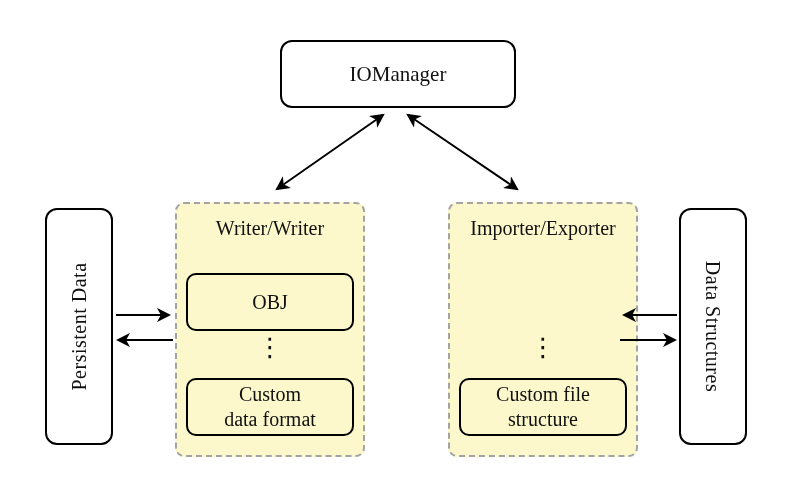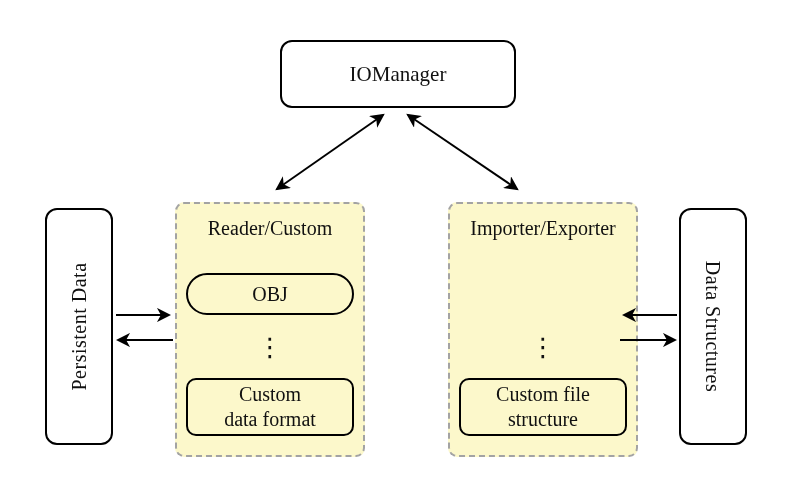--- a/index.html
+++ b/index.html
@@ -70,21 +70,21 @@
     background: transparent;
     display: flex;
     align-items: center;
     justify-content: center;
     text-align: center;
     font-size: 20px;
     line-height: 1.25;
     white-space: pre-line;
     box-sizing: border-box;
   }
-  .inner-top    { top: 69px;  height: 42px; border-radius: 21px; }
+  .inner-top    { top: 69px;  height: 58px; }
   .inner-bottom { top: 174px; height: 58px; }
   .dots {
     position: absolute;
     top: 122px; left: 0; right: 0;
     height: 46px;
     text-align: center;
     font-size: 26px;
     line-height: 42px;
     font-family: "DejaVu Sans", sans-serif;
     color: #111111;
@@ -112,21 +112,21 @@
 
   <div class="node side-node" id="persistent-data">
     <span class="rot-ccw">Persistent Data</span>
   </div>
 
   <div class="node side-node" id="data-structures">
     <span class="rot-cw">Data Structures</span>
   </div>
 
   <div class="panel" id="panel-reader-writer">
-    <div class="panel-title">Reader/Custom</div>
+    <div class="panel-title">Writer/Writer</div>
     <div class="inner-node inner-top">
       <span>OBJ</span>
     </div>
     <div class="dots">⋮</div>
     <div class="inner-node inner-bottom">
       <span>Custom
 data format</span>
     </div>
   </div>
 

